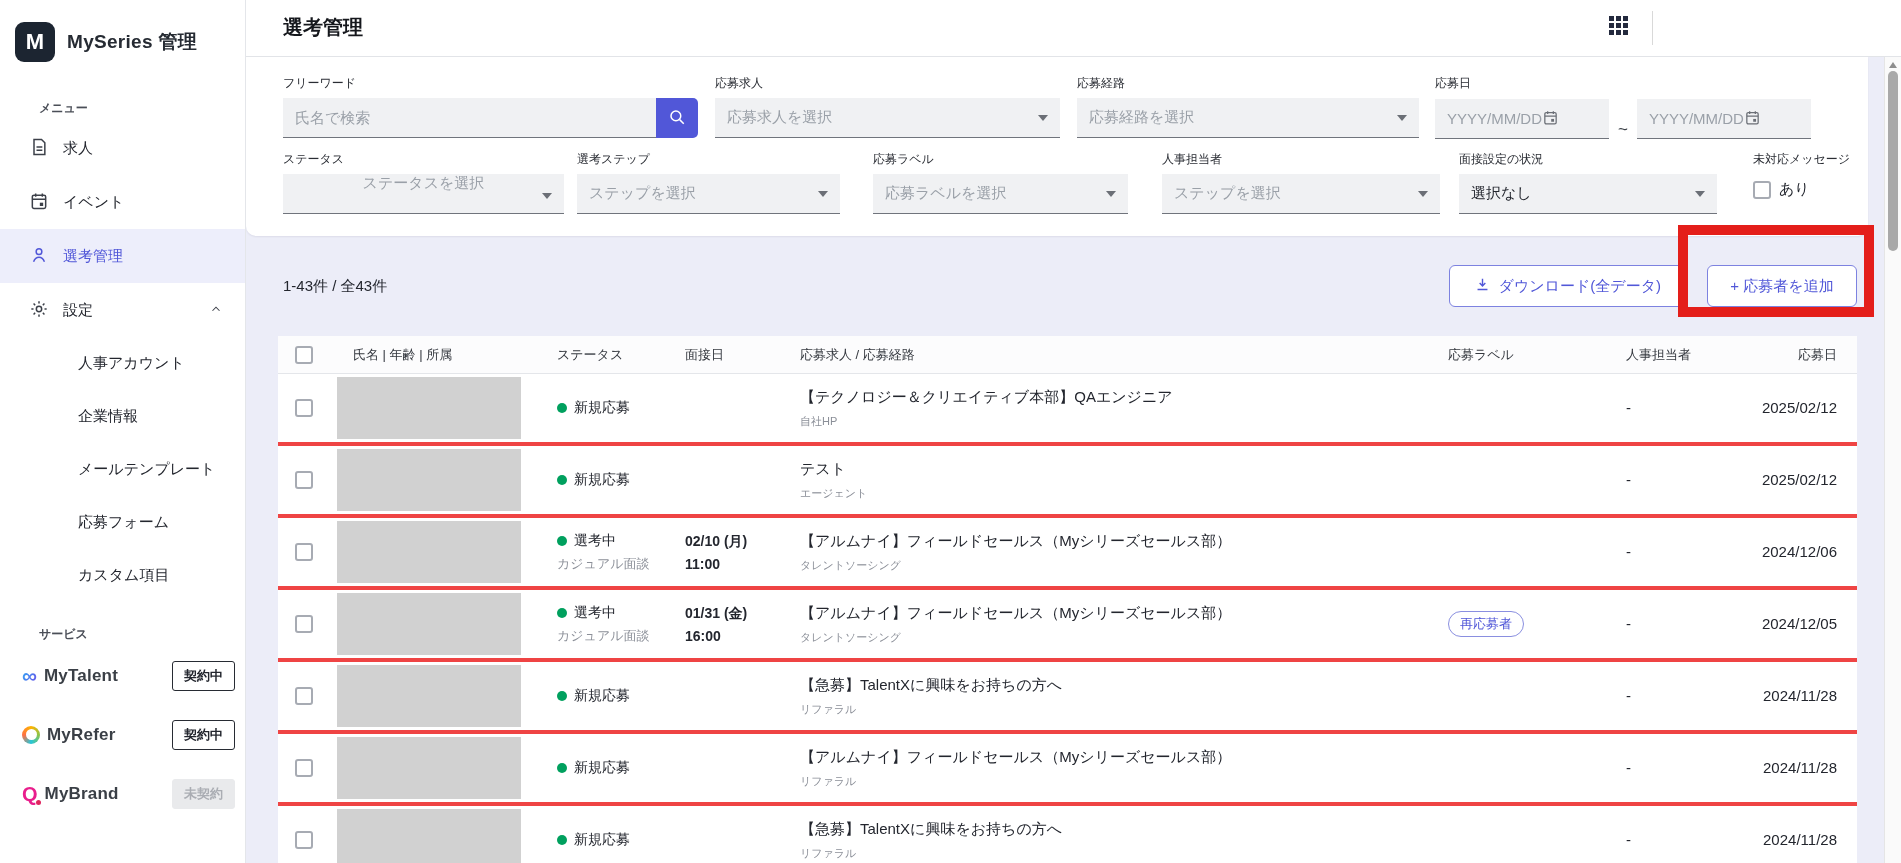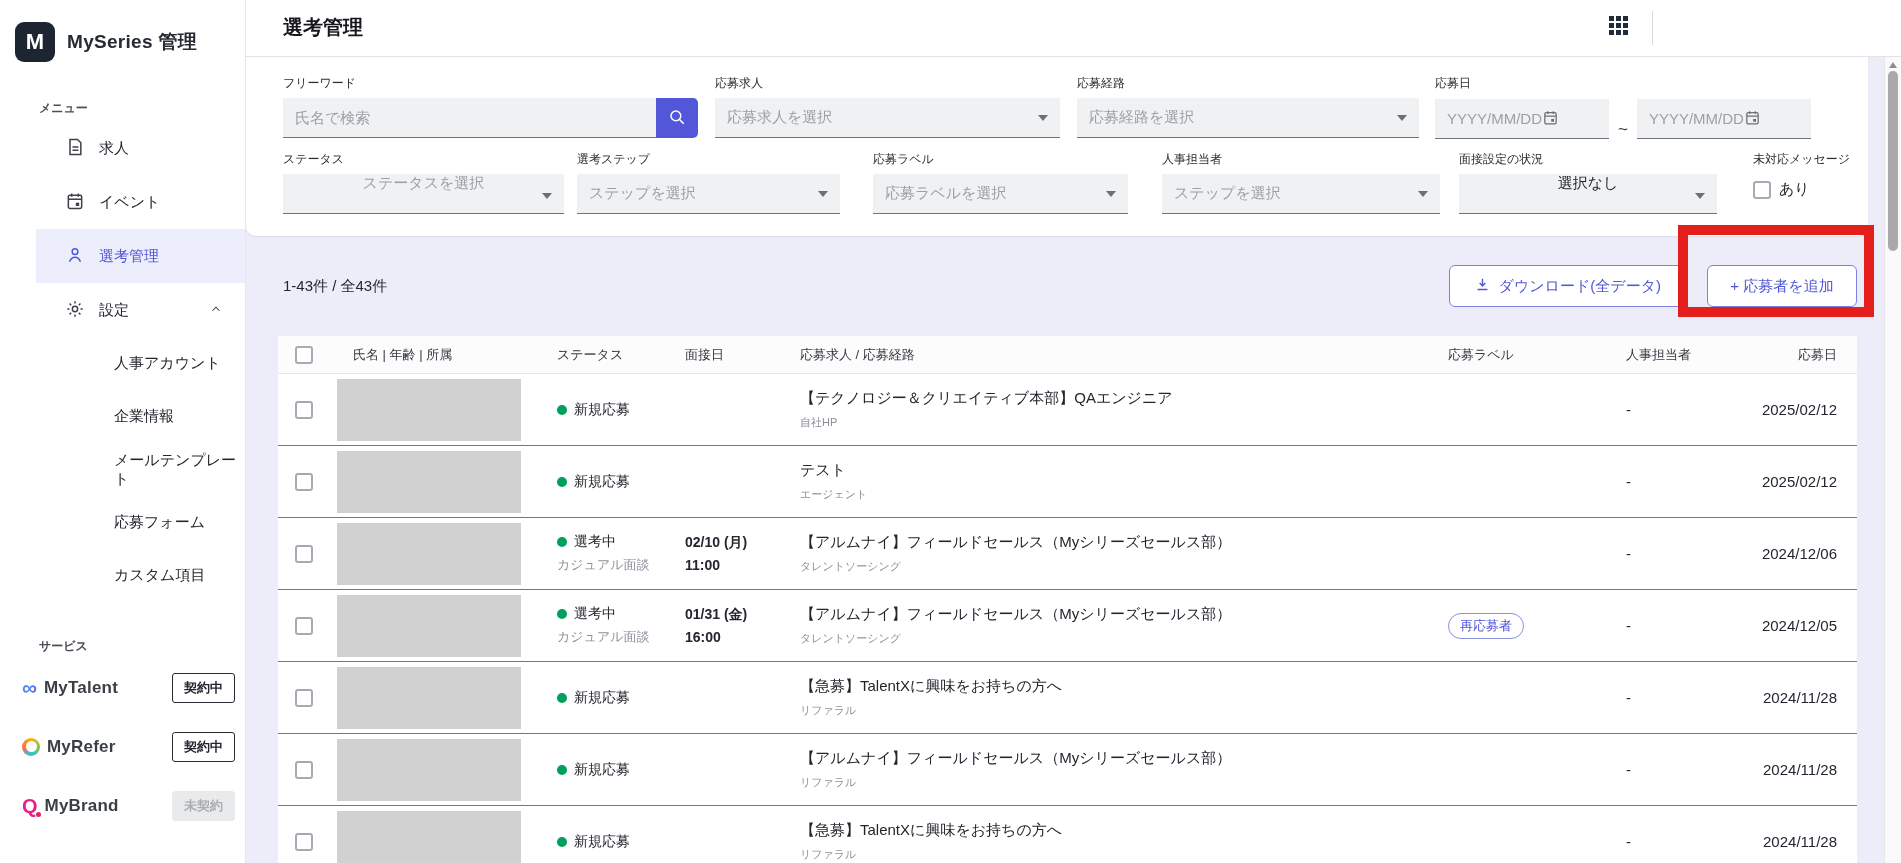--- a/index.html
+++ b/index.html
@@ -8,21 +8,21 @@
   .app { position:relative; width:1901px; height:863px; }
 
   
   .sidebar { position:absolute; left:0; top:0; width:246px; height:863px;
     background:#fff; border-right:1px solid #e4e6ea; z-index:5; }
   .logo-row { display:flex; align-items:center; gap:12px; padding:13px 0 0 15px; height:70px; }
   .logo-tile { width:40px; height:40px; border-radius:9px; background:#1c2531; color:#fff;
     display:flex; align-items:center; justify-content:center; font-size:22px; font-weight:bold; }
   .brand { font-size:19px; font-weight:600; color:#262b33; letter-spacing:.3px; }
   .side-section { font-size:12px; font-weight:bold; color:#4a4e57; padding-left:39px; margin-top:30px; }
-  .side-items { margin-top:4px;padding-left:36px; }
+  .side-items { margin-top:4px; }
   .side-item { height:54px; display:flex; align-items:center; gap:14px; padding-left:29px;
     font-size:15px; color:#23262e; cursor:pointer; }
   .side-item svg { width:20px; height:20px; stroke:#3c4049; fill:none; stroke-width:1.8; flex:none; }
   .side-item.active { background:#edeefb; color:#5157d8; }
   .side-item.active svg { stroke:#5157d8; }
   .side-item .chev { margin-left:auto; margin-right:22px; }
   .side-item .chev svg { width:14px; height:14px; stroke:#3c4049; }
   .sub-item { height:53px; display:flex; align-items:center; padding-left:78px;
     font-size:15px; color:#23262e; cursor:pointer; }
   .svc-row { height:53px; display:flex; align-items:center; padding-left:22px; margin-top:6px; }
@@ -88,21 +88,21 @@
     background:#fff; border:1px solid #7d82e0; border-radius:6px; color:#5157d8;
     font-size:15px; cursor:pointer; font-family:inherit; }
   .btn.download { padding:0 24px; }
   .btn.download svg { width:17px; height:17px; stroke:#5157d8; fill:none; stroke-width:2; }
   .btn.add { width:150px; }
 
   
   .table-card { margin:0 27px 0 32px; background:#fff; border-radius:6px 6px 0 0; min-height:600px; }
   .t-head { display:flex; height:38px; align-items:center; background:#fcfcfd;
     border-bottom:1px solid #e4e6ea; font-size:13px; font-weight:500; color:#34383f; }
-  .t-row { display:flex; height:72px; align-items:center; border-bottom:1px solid #ef4444; background:#fff; }
+  .t-row { display:flex; height:72px; align-items:center; border-bottom:4px solid #ef4444; background:#fff; }
   .c-check { width:52px; display:flex; justify-content:center; flex:none; }
   .c-name  { width:227px; flex:none; padding-left:23px; }
   .t-row .c-name { padding-left:7px; }
   .c-status{ width:128px; flex:none; }
   .c-int   { width:115px; flex:none; }
   .c-job   { width:648px; flex:none; }
   .c-label { width:178px; flex:none; }
   .c-assign{ width:97px;  flex:none; }
   .c-date  { width:134px; flex:none; text-align:right; padding-right:20px; }
   .redact { width:184px; height:62px; background:#d1d1d1; }
@@ -173,21 +173,21 @@
         <span class="chev"><svg viewBox="0 0 24 24">
               <path d="M6 15l6-6 6 6"></path>
             </svg></span>
       </div>
       <div class="sub-item">人事アカウント</div>
       <div class="sub-item">企業情報</div>
       <div class="sub-item">メールテンプレート</div>
       <div class="sub-item">応募フォーム</div>
       <div class="sub-item">カスタム項目</div>
     </div>
-    <div class="side-section" style="margin-top:36px;">サービス</div>
+    <div class="side-section" style="margin-top:24px;">サービス</div>
     <div class="svc-row">
       <span class="svc-logo">
           <span class="inf">∞</span>
         <span class="svc-name">MyTalent</span>
         </span>
       <span class="badge on">契約中</span>
     </div>
     <div class="svc-row">
       <span class="svc-logo">
           <span class="ring"></span>
@@ -298,21 +298,21 @@
         </div>
         <div class="field" style="margin-right:19px;">
           <div class="flabel">人事担当者</div>
           <div class="ibox" style="width:278px;">
             <span class="ph">ステップを選択</span>
             <span class="caret"></span>
           </div>
         </div>
         <div class="field" style="margin-right:36px;">
           <div class="flabel">面接設定の状況</div>
-          <div class="ibox" style="width:258px;flex-direction:column;">
+          <div class="ibox" style="width:258px;">
             <span class="val">選択なし</span>
             <span class="caret"></span>
           </div>
         </div>
         <div class="field">
           <div class="flabel">未対応メッセージ</div>
           <div class="chk-row">
             <span class="chk"></span>
             <span class="chk-label">あり</span>
           </div>

